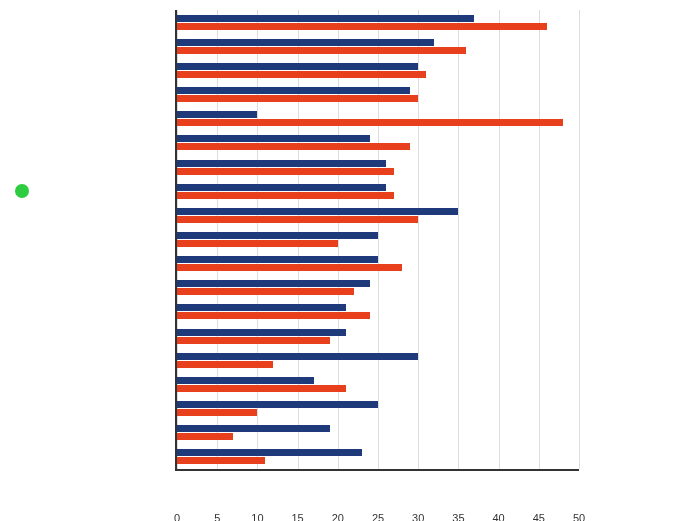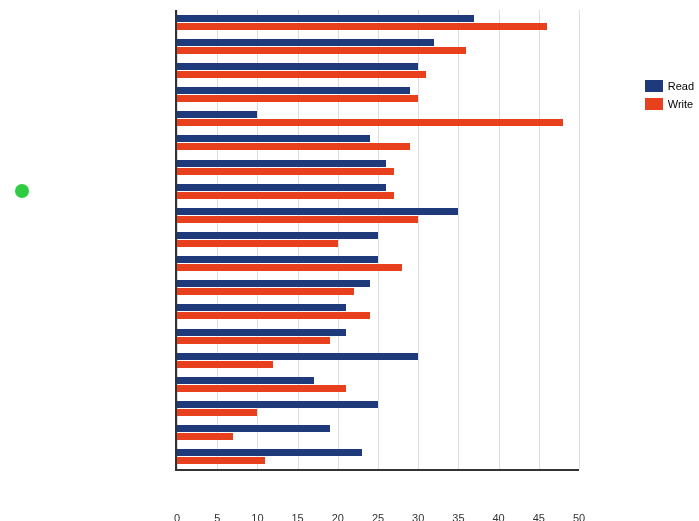--- a/index.html
+++ b/index.html
@@ -251,23 +251,13 @@
         <span class="x-label" style="left: 40%; bottom: -20px; position: absolute; transform: translateX(-50%);">20</span>
         <span class="x-label" style="left: 50%; bottom: -20px; position: absolute; transform: translateX(-50%);">25</span>
         <span class="x-label" style="left: 60%; bottom: -20px; position: absolute; transform: translateX(-50%);">30</span>
         <span class="x-label" style="left: 70%; bottom: -20px; position: absolute; transform: translateX(-50%);">35</span>
         <span class="x-label" style="left: 80%; bottom: -20px; position: absolute; transform: translateX(-50%);">40</span>
         <span class="x-label" style="left: 90%; bottom: -20px; position: absolute; transform: translateX(-50%);">45</span>
         <span class="x-label" style="left: 100%; bottom: -20px; position: absolute; transform: translateX(-50%);">50</span>
       </div>
   </div>
 
-  <div class="legend">
-    <div class="legend-item">
-      <div class="legend-color" style="background:#1f3a7a;"></div>
-      <span>Read</span>
-    </div>
-    <div class="legend-item">
-      <div class="legend-color" style="background:#e8401c;"></div>
-      <span>Write</span>
-    </div>
-  </div>
 </div>
 
 </body></html>

